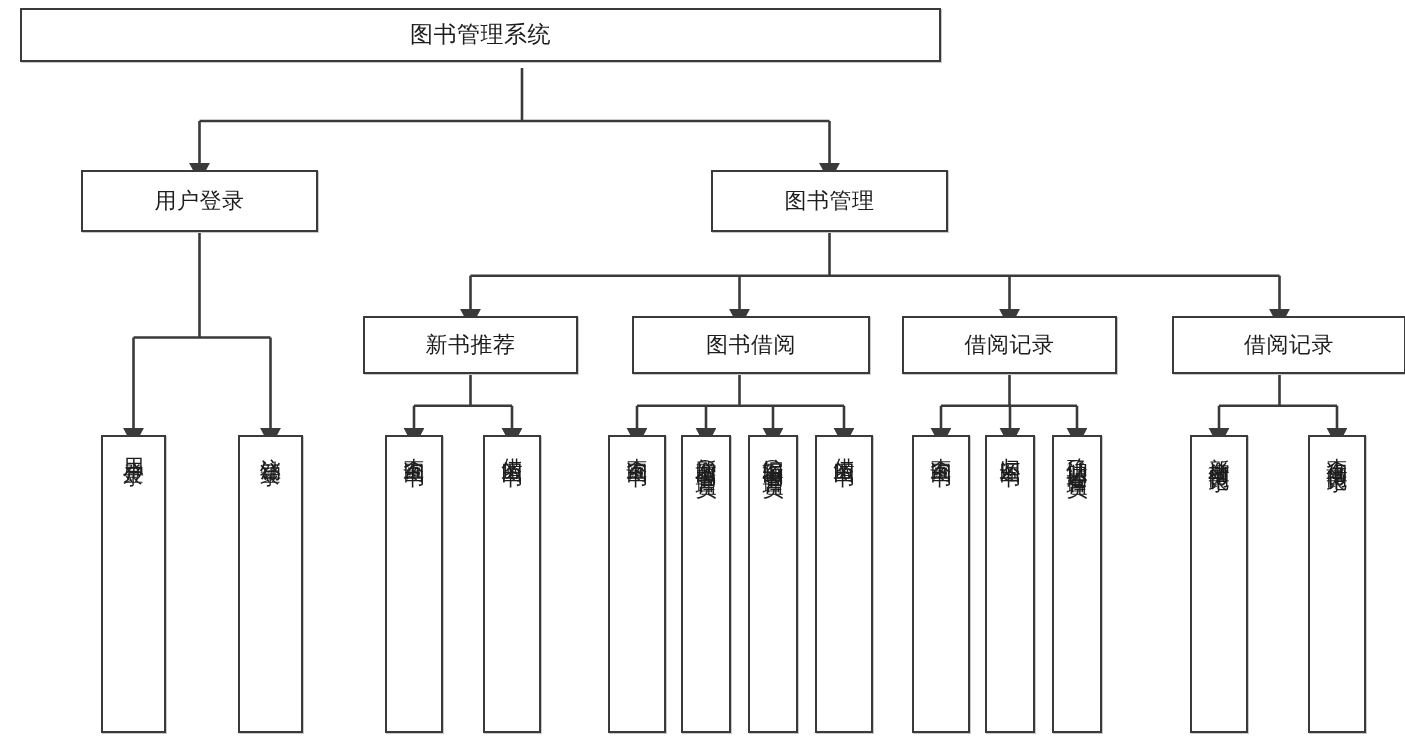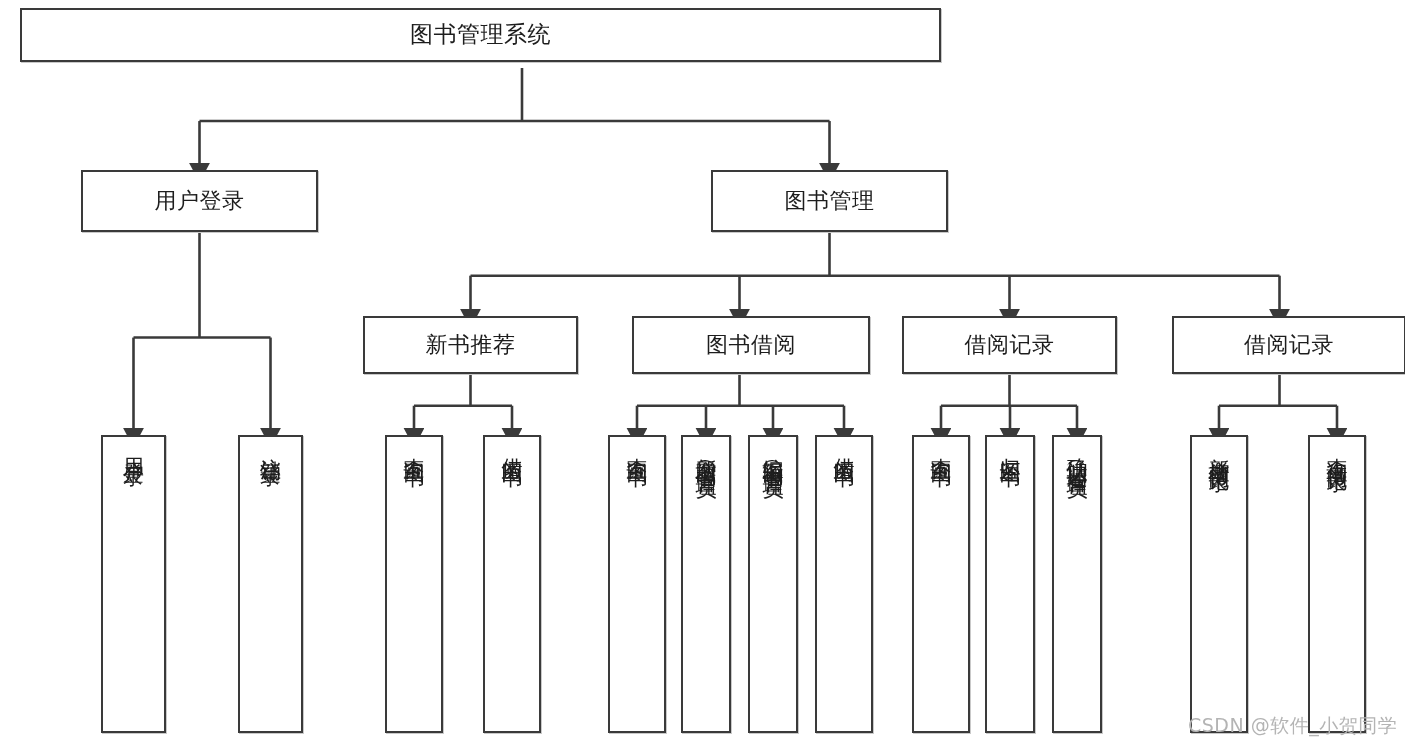--- a/index.html
+++ b/index.html
@@ -175,14 +175,13 @@
         <span class="lbl">确认归还（管理员）</span>
       </div>
       <div class="node vert" style="left: 1190px; top: 435px; width: 58px; height: 298px;">
         <span class="lbl">新增借阅记录</span>
       </div>
       <div class="node vert" style="left: 1308px; top: 435px; width: 58px; height: 298px;">
         <span class="lbl">查询借阅记录</span>
       </div>
     </div>
 
-  <div class="watermark">CSDN @软件_小贺同学</div>
 </div>
 
 </body></html>

